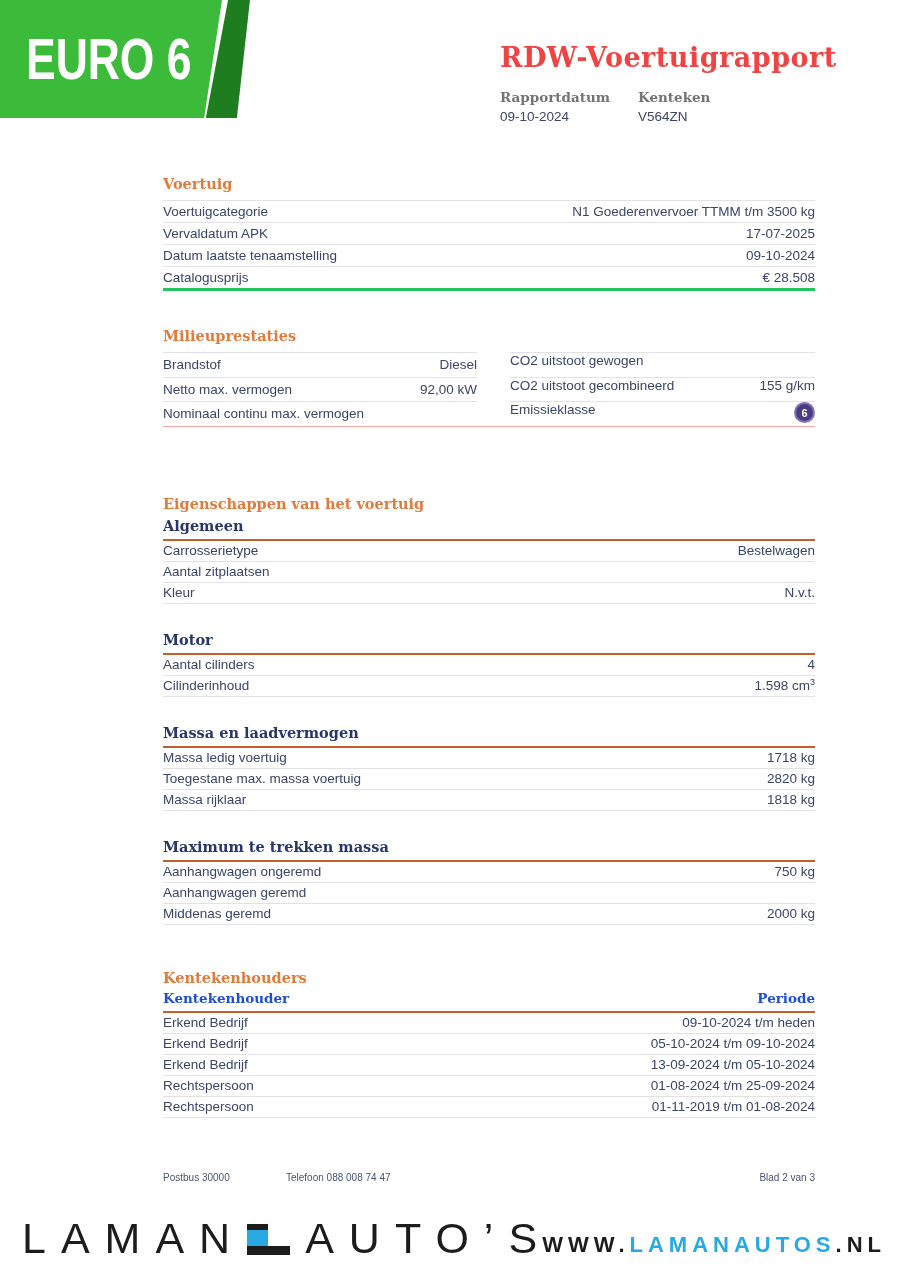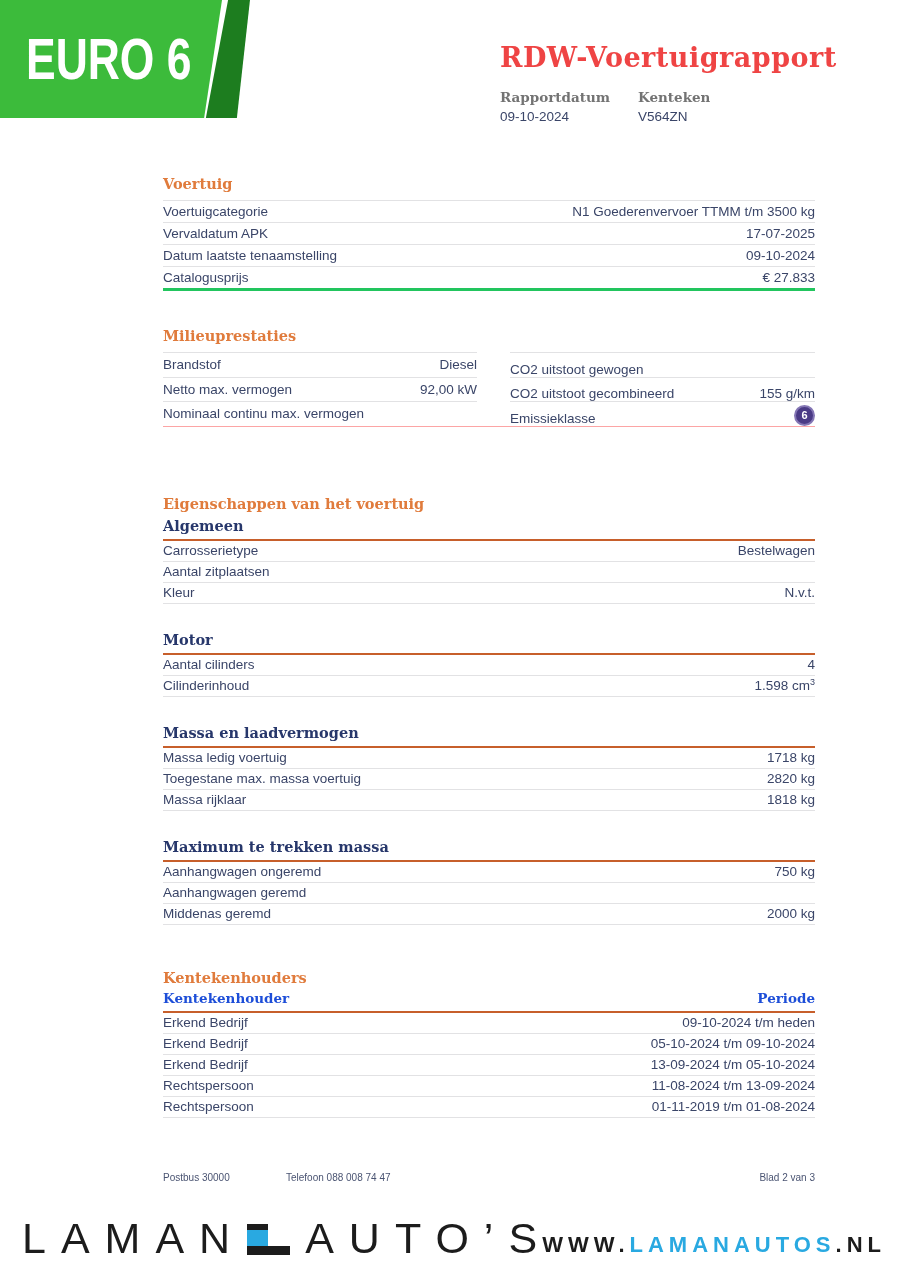--- a/index.html
+++ b/index.html
@@ -58,21 +58,21 @@
     border-top:1px solid #e2e2e4;
   }
   .kv-table { border-bottom:3px solid #22c55e; }
 
   
   .env-section { margin-top:36px; }
   .env-table { border-bottom:1px solid #fca5a5; }
   .env-row { display:flex; height:24.5px; align-items:center; font-size:13.5px; }
   .env-left  { display:flex; justify-content:space-between; align-items:center; width:314px; border-top:1px solid #e2e2e4; height:100%; }
   .env-gap   { width:33px; height:100%; }
-  .env-right { display:flex; justify-content:space-between; align-items:flex-end; flex:1; border-top:1px solid #e2e2e4; height:100%; }
+  .env-right { display:flex; justify-content:space-between; align-items:flex-start; flex:1; border-top:1px solid #e2e2e4; height:100%; }
   .emission-badge {
     width:21px; height:21px; border-radius:50%;
     background:#4b3b86; border:2px solid #8577b5;
     color:#ffffff; font-size:11px; font-weight:bold;
     display:flex; align-items:center; justify-content:center;
   }
 
   
   .props-section { margin-top:68px; }
   .subsection { }
@@ -162,21 +162,21 @@
       <div class="kv-row">
         <span>Vervaldatum APK</span>
         <span>17-07-2025</span>
       </div>
       <div class="kv-row">
         <span>Datum laatste tenaamstelling</span>
         <span>09-10-2024</span>
       </div>
       <div class="kv-row">
         <span>Catalogusprijs</span>
-        <span>€ 27.833</span>
+        <span>€ 28.508</span>
       </div>
     </div>
   </div>
 
   <div class="env-section">
     <div class="section-title">Milieuprestaties</div>
     <div class="env-table">
       <div class="env-row">
         <div class="env-left">
           <span>Brandstof</span>
@@ -290,21 +290,21 @@
     <div class="owner-row">
       <span>Erkend Bedrijf</span>
       <span>05-10-2024 t/m 09-10-2024</span>
     </div>
     <div class="owner-row">
       <span>Erkend Bedrijf</span>
       <span>13-09-2024 t/m 05-10-2024</span>
     </div>
     <div class="owner-row">
       <span>Rechtspersoon</span>
-      <span>11-08-2024 t/m 13-09-2024</span>
+      <span>01-08-2024 t/m 25-09-2024</span>
     </div>
     <div class="owner-row">
       <span>Rechtspersoon</span>
       <span>01-11-2019 t/m 01-08-2024</span>
     </div>
   </div>
 </div>
 
 <div class="page-footer">
   <div class="pf-line">

